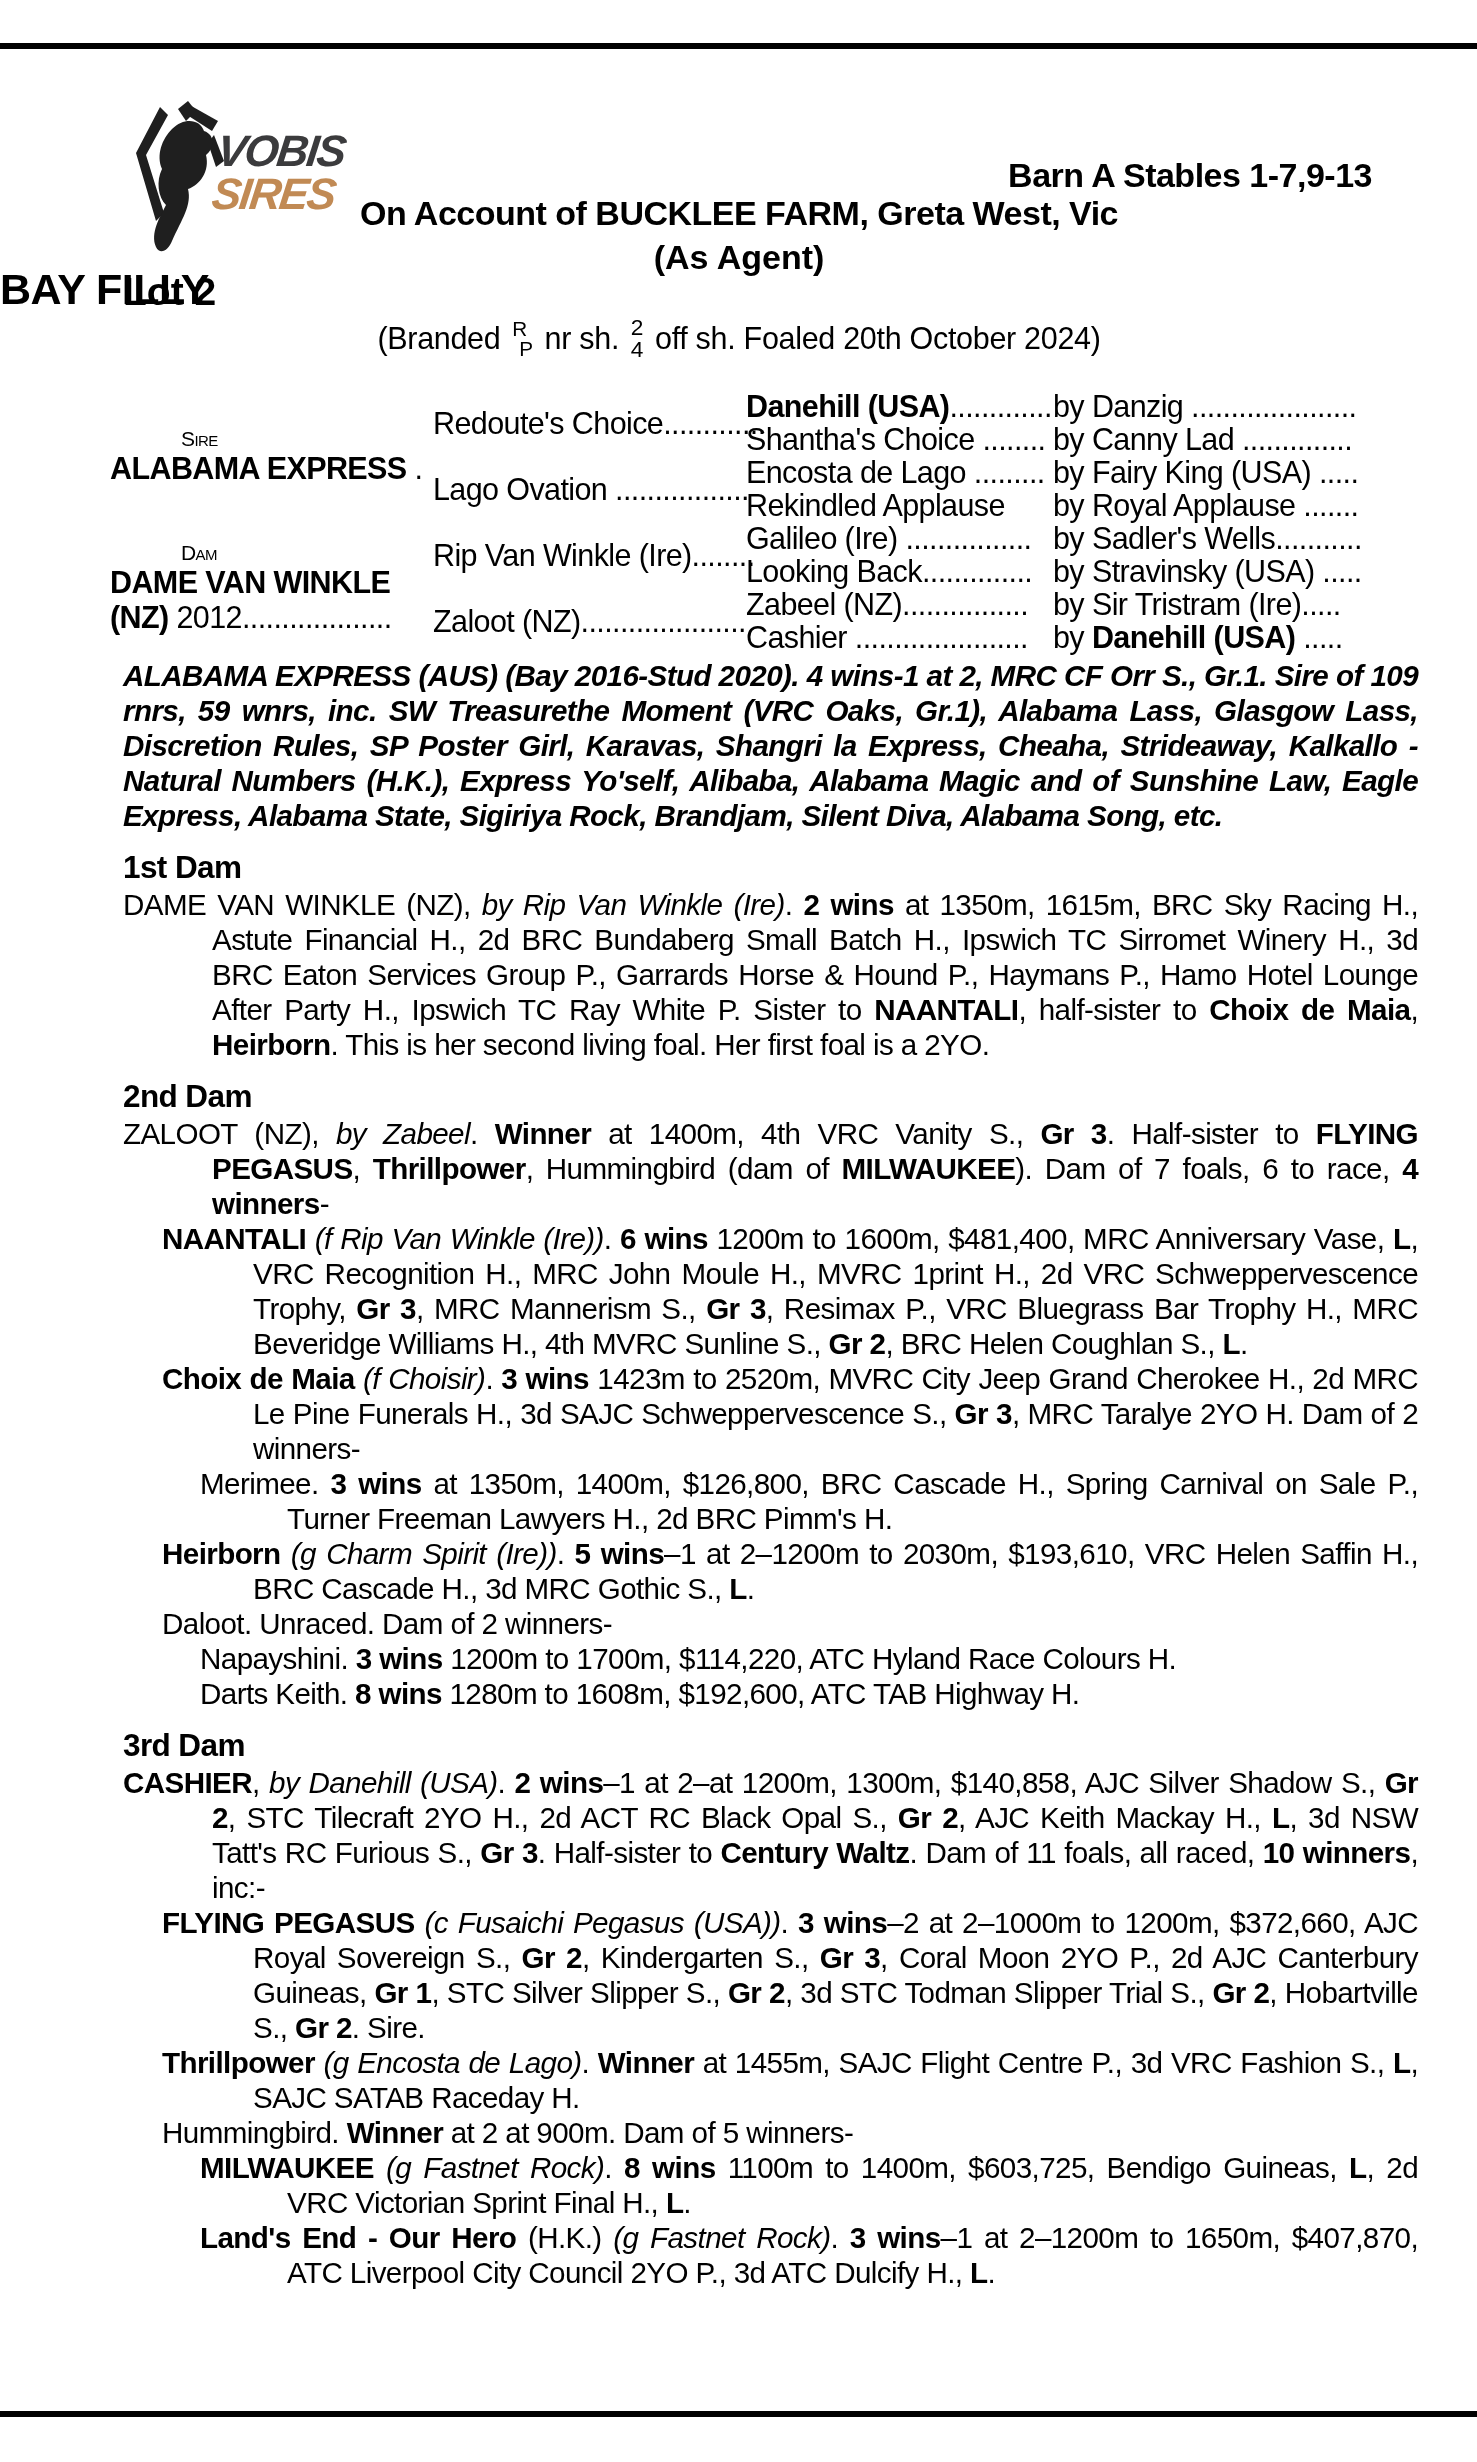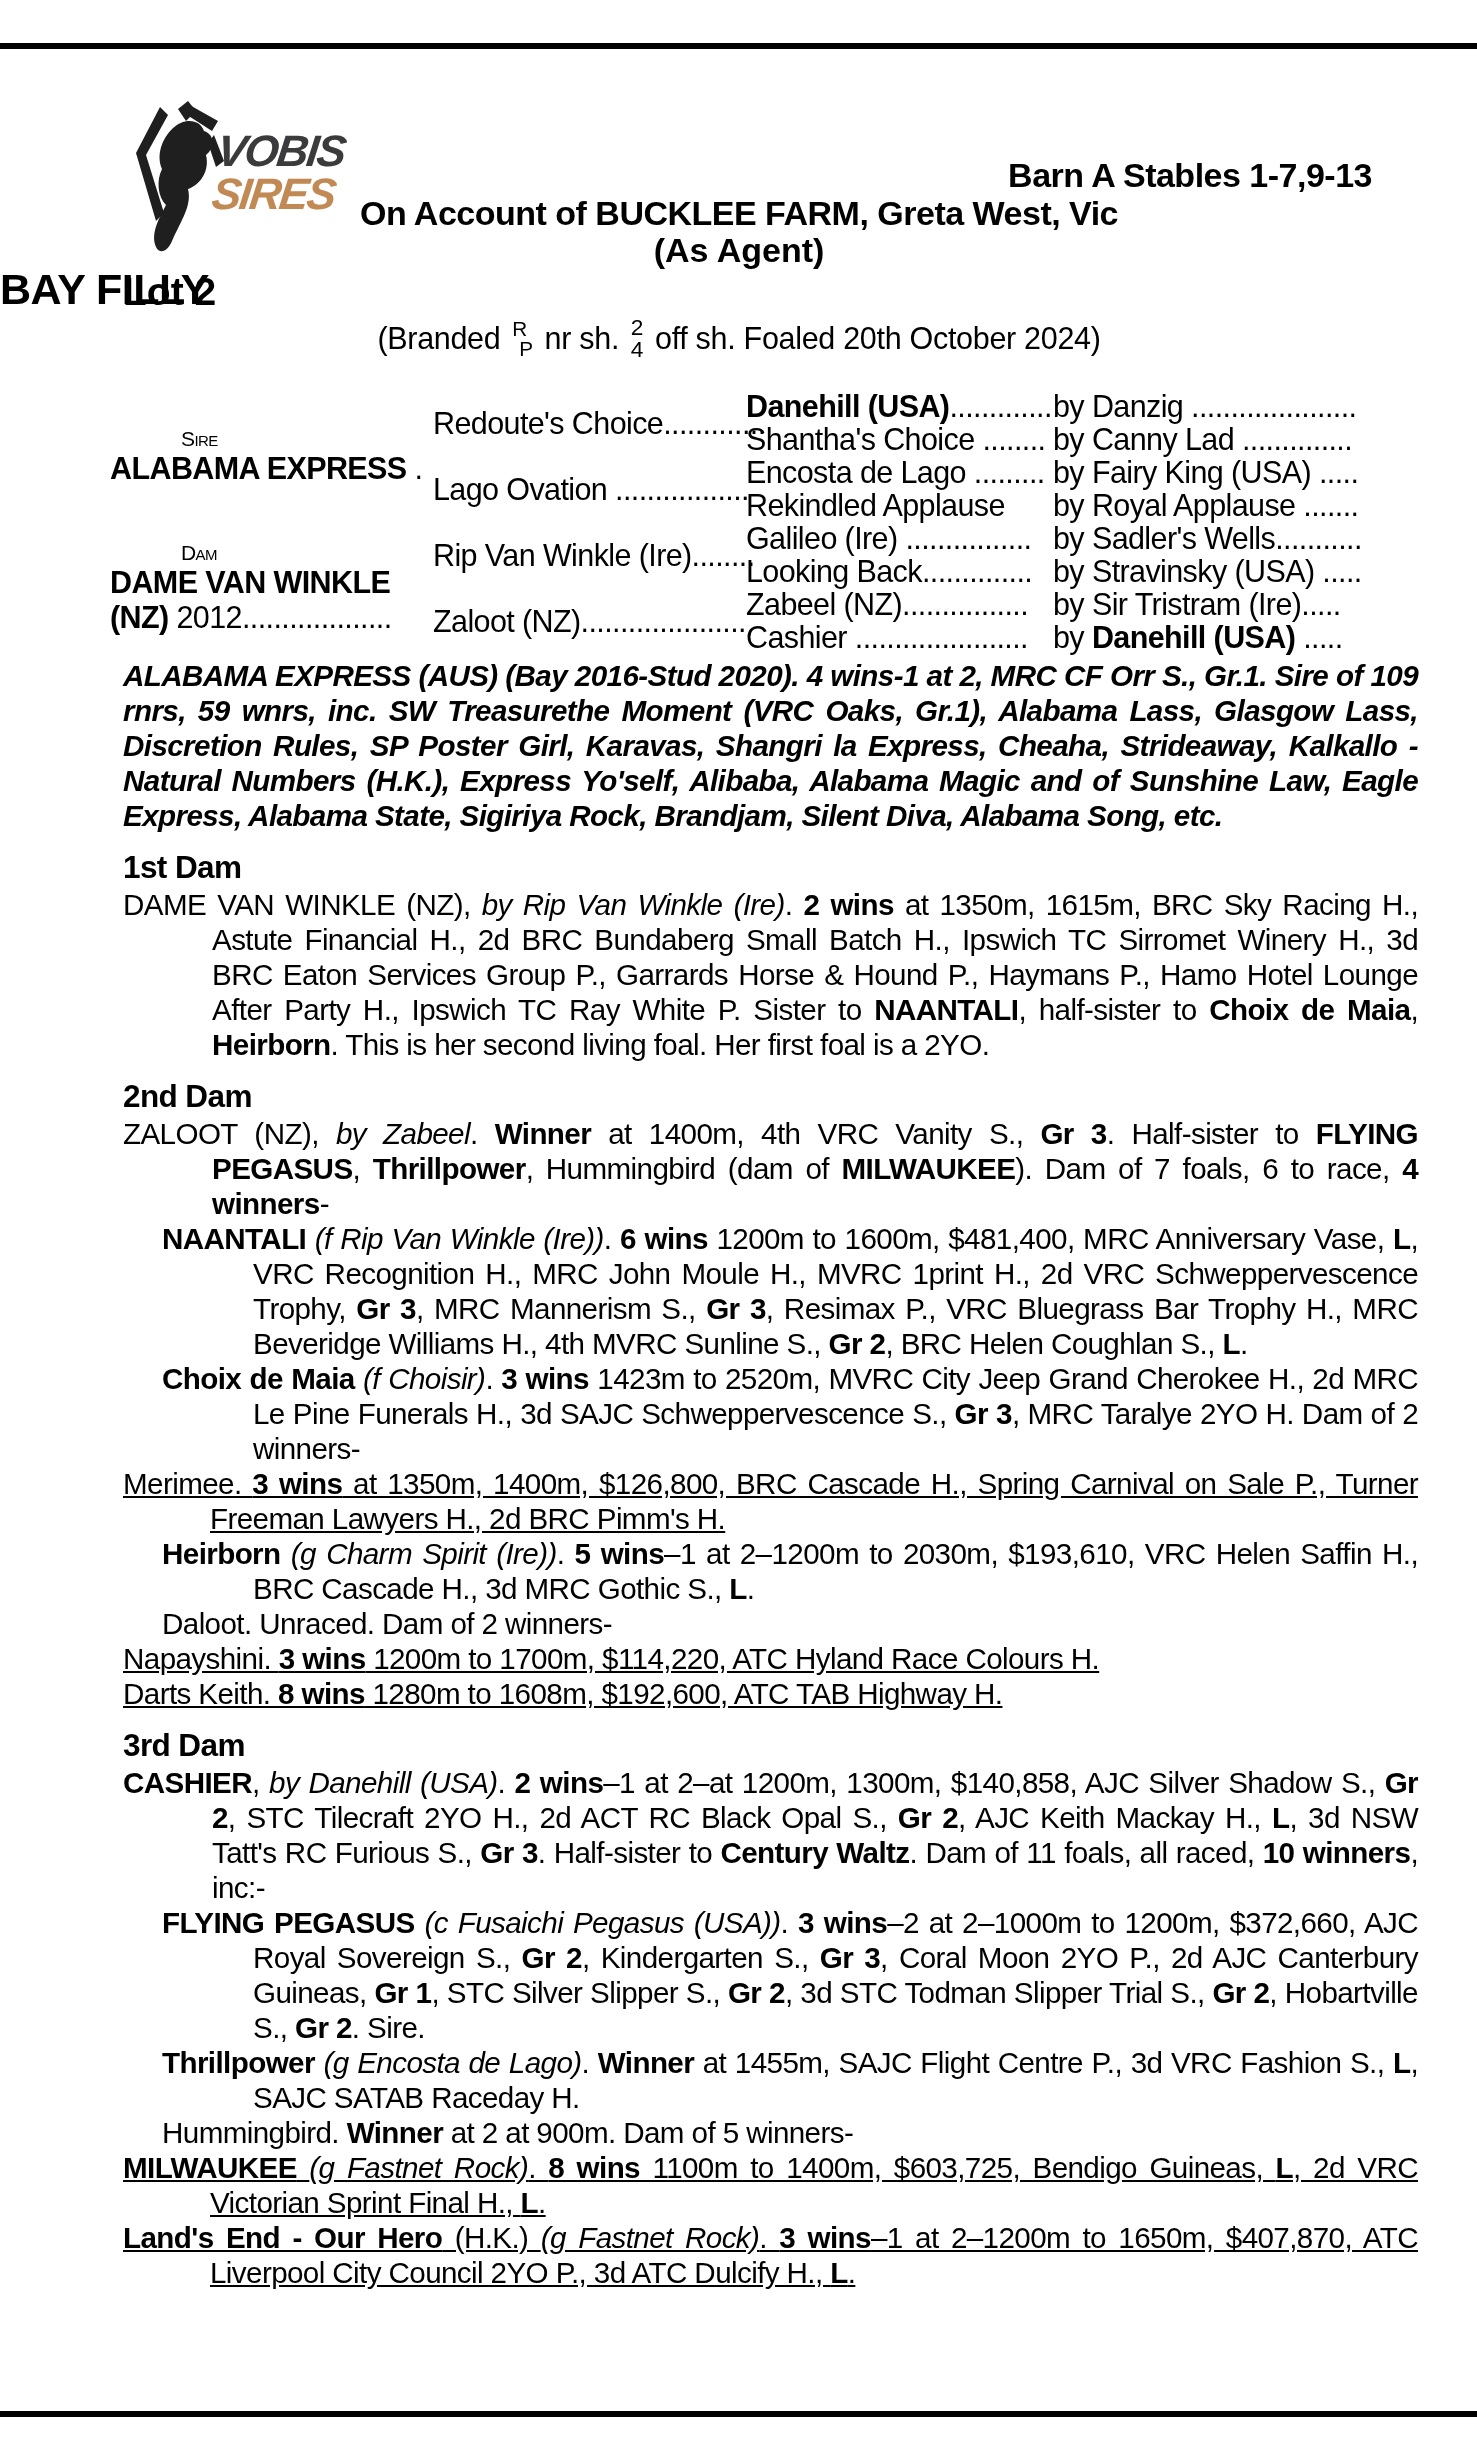--- a/index.html
+++ b/index.html
@@ -18,21 +18,21 @@
 
   
   .logo{position:absolute;left:126px;top:97px;width:222px;height:169px;}
   .logo svg{position:absolute;left:0;top:2px;width:100px;height:164px;}
   .logo-text{position:absolute;left:89px;top:33px;transform:skewX(-7deg);}
   .logo-vobis{font-size:44px;font-weight:900;font-style:italic;letter-spacing:-2px;line-height:41px;}
   .logo-sires{font-size:44px;font-weight:900;font-style:italic;letter-spacing:-2px;line-height:41px;margin-top:2px;}
 
   .barn{position:absolute;top:156px;right:106px;font-size:34px;font-weight:bold;letter-spacing:-0.5px;}
   .account{position:absolute;top:194px;left:0;right:0;text-align:center;font-size:34px;font-weight:bold;letter-spacing:-0.5px;}
-  .agent{position:absolute;top:231px;left:0;right:0;text-align:center;font-size:34px;font-weight:bold;}
+  .agent{position:absolute;top:238px;left:0;right:0;text-align:center;font-size:34px;font-weight:bold;}
   .lot{position:absolute;top:270px;left:123px;font-size:39px;font-weight:bold;}
   .title{position:absolute;top:265px;left:0;right:0;text-align:left;font-size:43px;font-weight:bold;letter-spacing:-0.5px;}
   .branding{
     position:absolute;top:317px;left:0;right:0;
     display:flex;justify-content:center;align-items:center;gap:11.8px;
     font-size:30.5px;letter-spacing:-0.3px;
   }
   .stack{display:inline-flex;flex-direction:column;font-size:20.7px;line-height:19.7px;align-items:center;}
   .stack .up{align-self:flex-start;margin-right:5.9px;}
   .stack .dn{align-self:flex-end;margin-left:5.9px;}
@@ -59,21 +59,21 @@
   .main{
     position:absolute;left:123px;top:658px;width:1295px;
     font-size:29.6px;line-height:35px;letter-spacing:-0.6px;
     text-align:justify;
   }
   .sire-para{margin:7.9px 0 0 0;}
   .dam-heading{font-size:31.5px;font-weight:bold;margin:17px 0 2px 0;text-align:left;}
   .entry{margin:0;}
   .lv0{padding-left:89px;text-indent:-89px;}
   .lv1{margin-left:39px;padding-left:91px;text-indent:-91px;}
-  .lv2{padding-left:87px;text-indent:-87px;text-decoration:underline;}
+  .lv2{margin-left:77px;padding-left:87px;text-indent:-87px;}
 
   .seg-b{font-weight:bold;}
   .seg-i{font-style:italic;}
   .seg-bi{font-weight:bold;font-style:italic;}
 </style>
 </head>
 <body>
 
 <div class="page">
 

